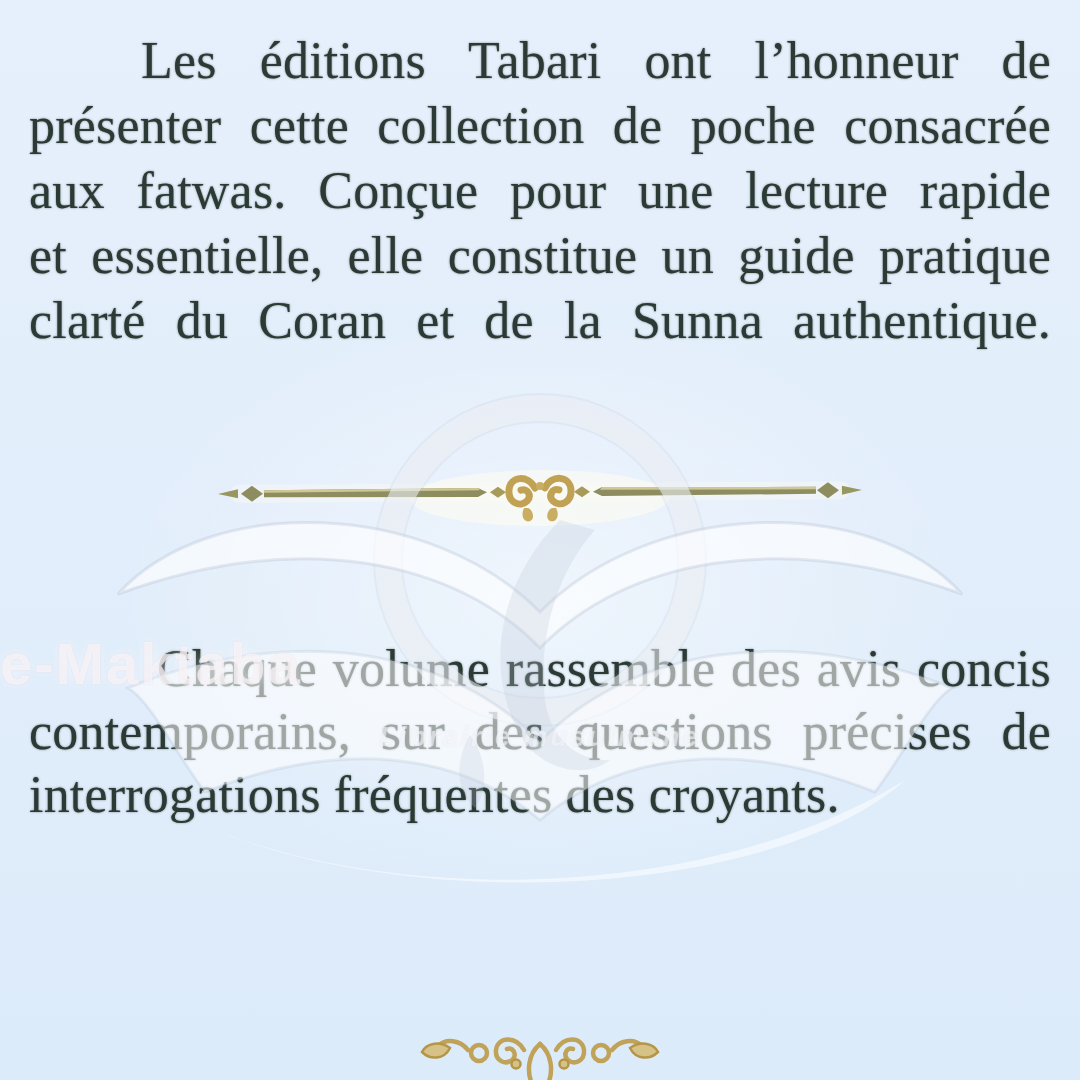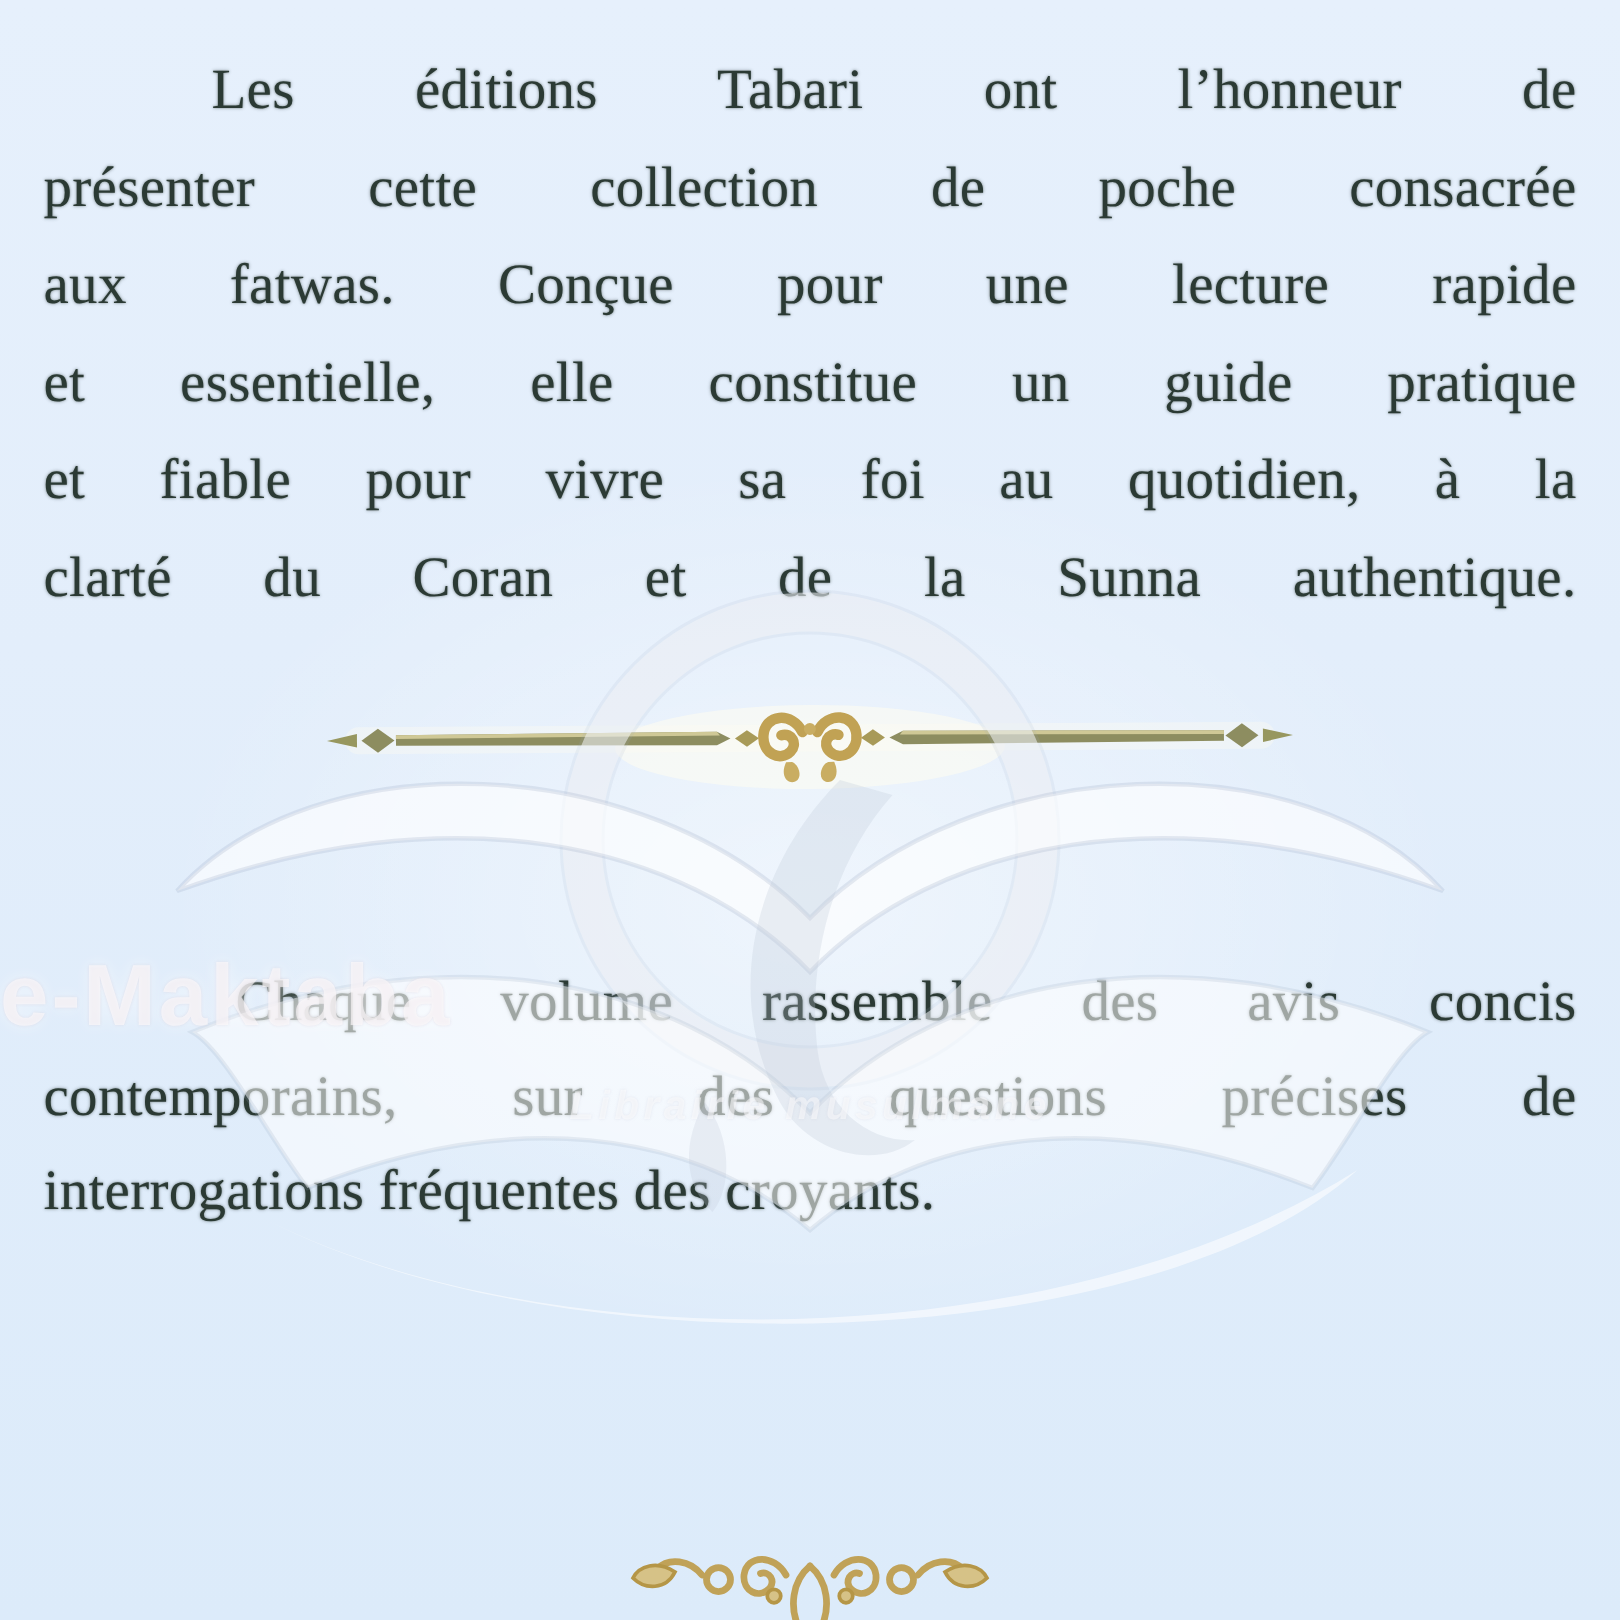--- a/index.html
+++ b/index.html
@@ -17,21 +17,21 @@
     font-family:"Liberation Serif", serif;
     background:
       radial-gradient(ellipse 620px 420px at 540px 600px, rgba(255,255,255,0.45), rgba(255,255,255,0) 70%),
       linear-gradient(180deg, #e6f0fc 0%, var(--background) 40%, var(--background-bottom) 100%);
     position:relative;
   }
   .page{position:absolute;inset:0;}
   
   .para{
     position:absolute;left:29px;right:29px;
-    font-size:38px;
+    font-size:52px;
     color:var(--text);
     text-shadow:0 0 1.6px rgba(43,58,52,0.55), 0 0 3px rgba(43,58,52,0.18);
     letter-spacing:0.2px;
     z-index:2;
   }
   .para .line{
     text-align:justify;
     text-align-last:justify;
     white-space:nowrap;
   }
@@ -93,21 +93,20 @@
     </svg>
     <div class="wm-brand">e-Maktaba</div>
     <div class="wm-tagline">Librairie musulmane</div>
   </div>
 
   <div class="para para-1">
       <div class="line">Les éditions Tabari ont l’honneur de</div>
       <div class="line">présenter cette collection de poche consacrée</div>
       <div class="line">aux fatwas. Conçue pour une lecture rapide</div>
       <div class="line">et essentielle, elle constitue un guide pratique</div>
-      <div class="line">et fiable pour vivre sa foi au quotidien, à la</div>
       <div class="line">clarté du Coran et de la Sunna authentique.</div>
     </div>
 
   <svg class="divider" viewBox="0 0 660 90">
     <ellipse cx="330" cy="46" rx="130" ry="28" fill="rgba(255,253,240,0.55)"></ellipse>
     <rect x="20" y="31" width="620" height="18" rx="9" fill="rgba(255,253,240,0.35)"></rect>
 
     <polygon points="8,40 28,35.5 28,44.5" fill="#97975f"></polygon>
     <polygon points="31,40 42,32 53,40 42,48" fill="#8d8d60"></polygon>
     <path d="M54 36.5 L268 35.5 L277 40 L268 44.5 L54 43.5 Z" fill="#8d8d60"></path>

